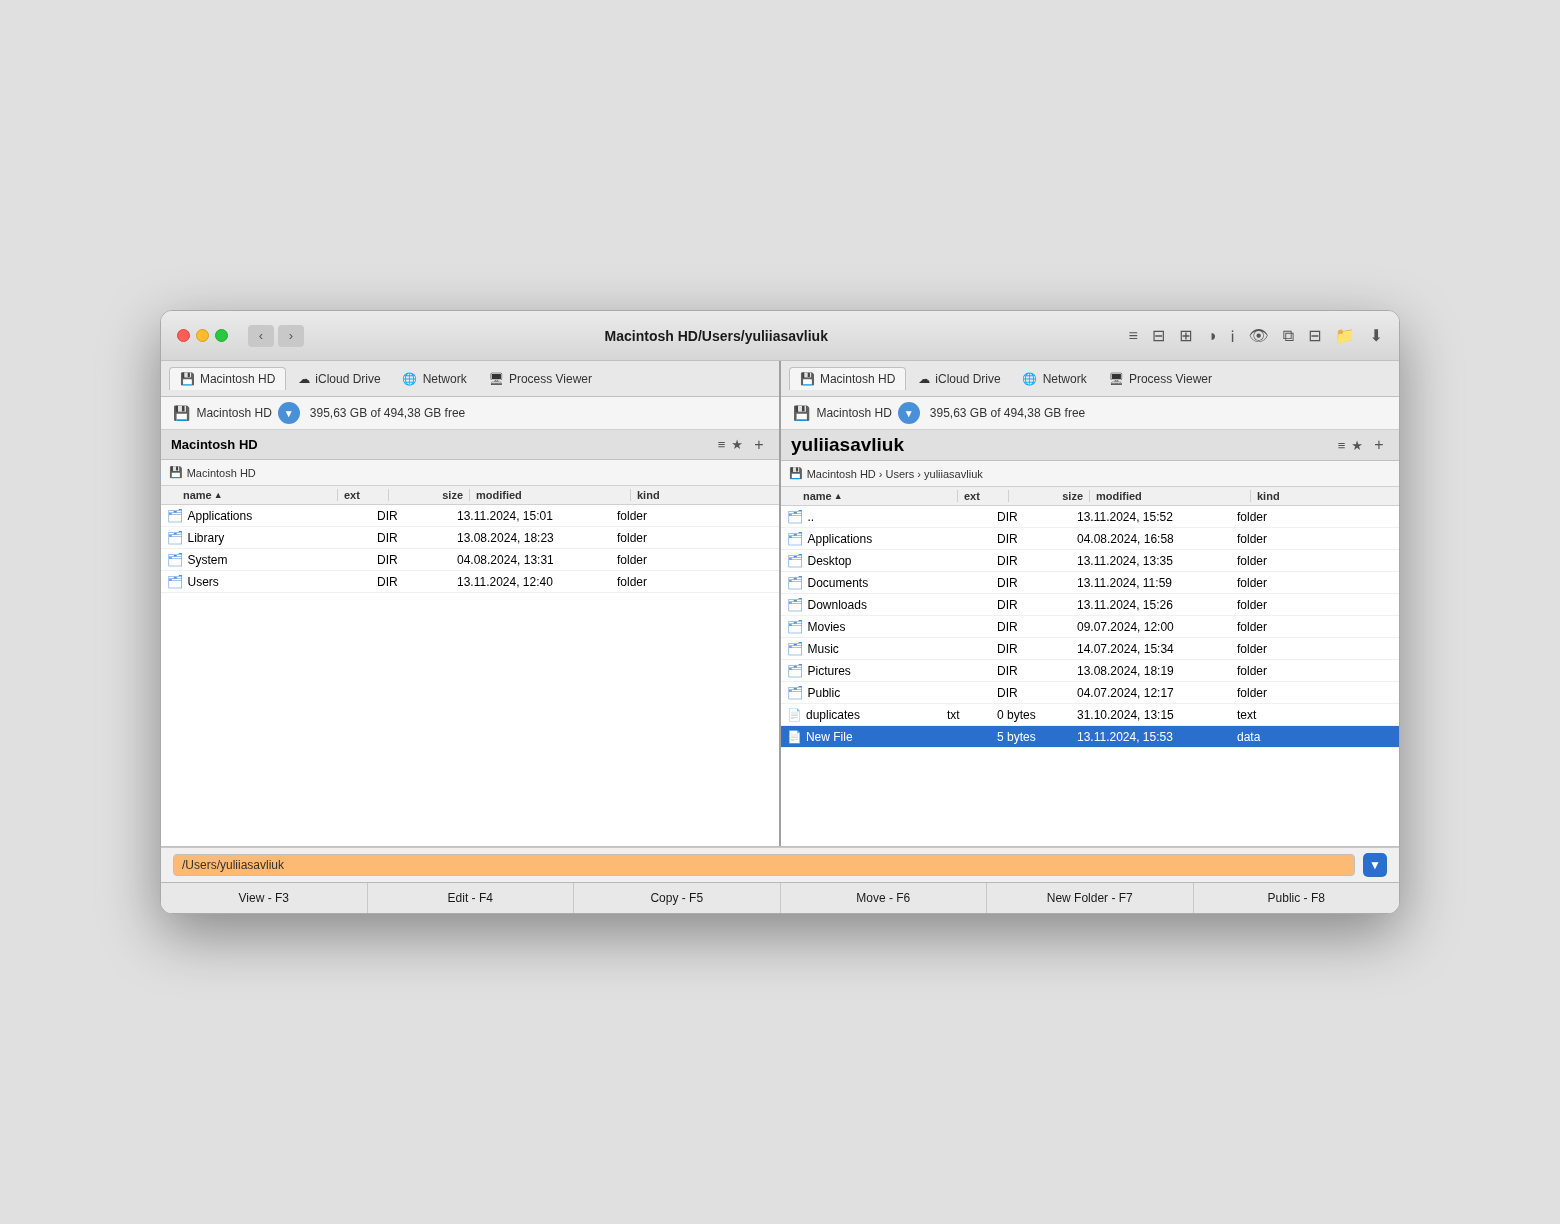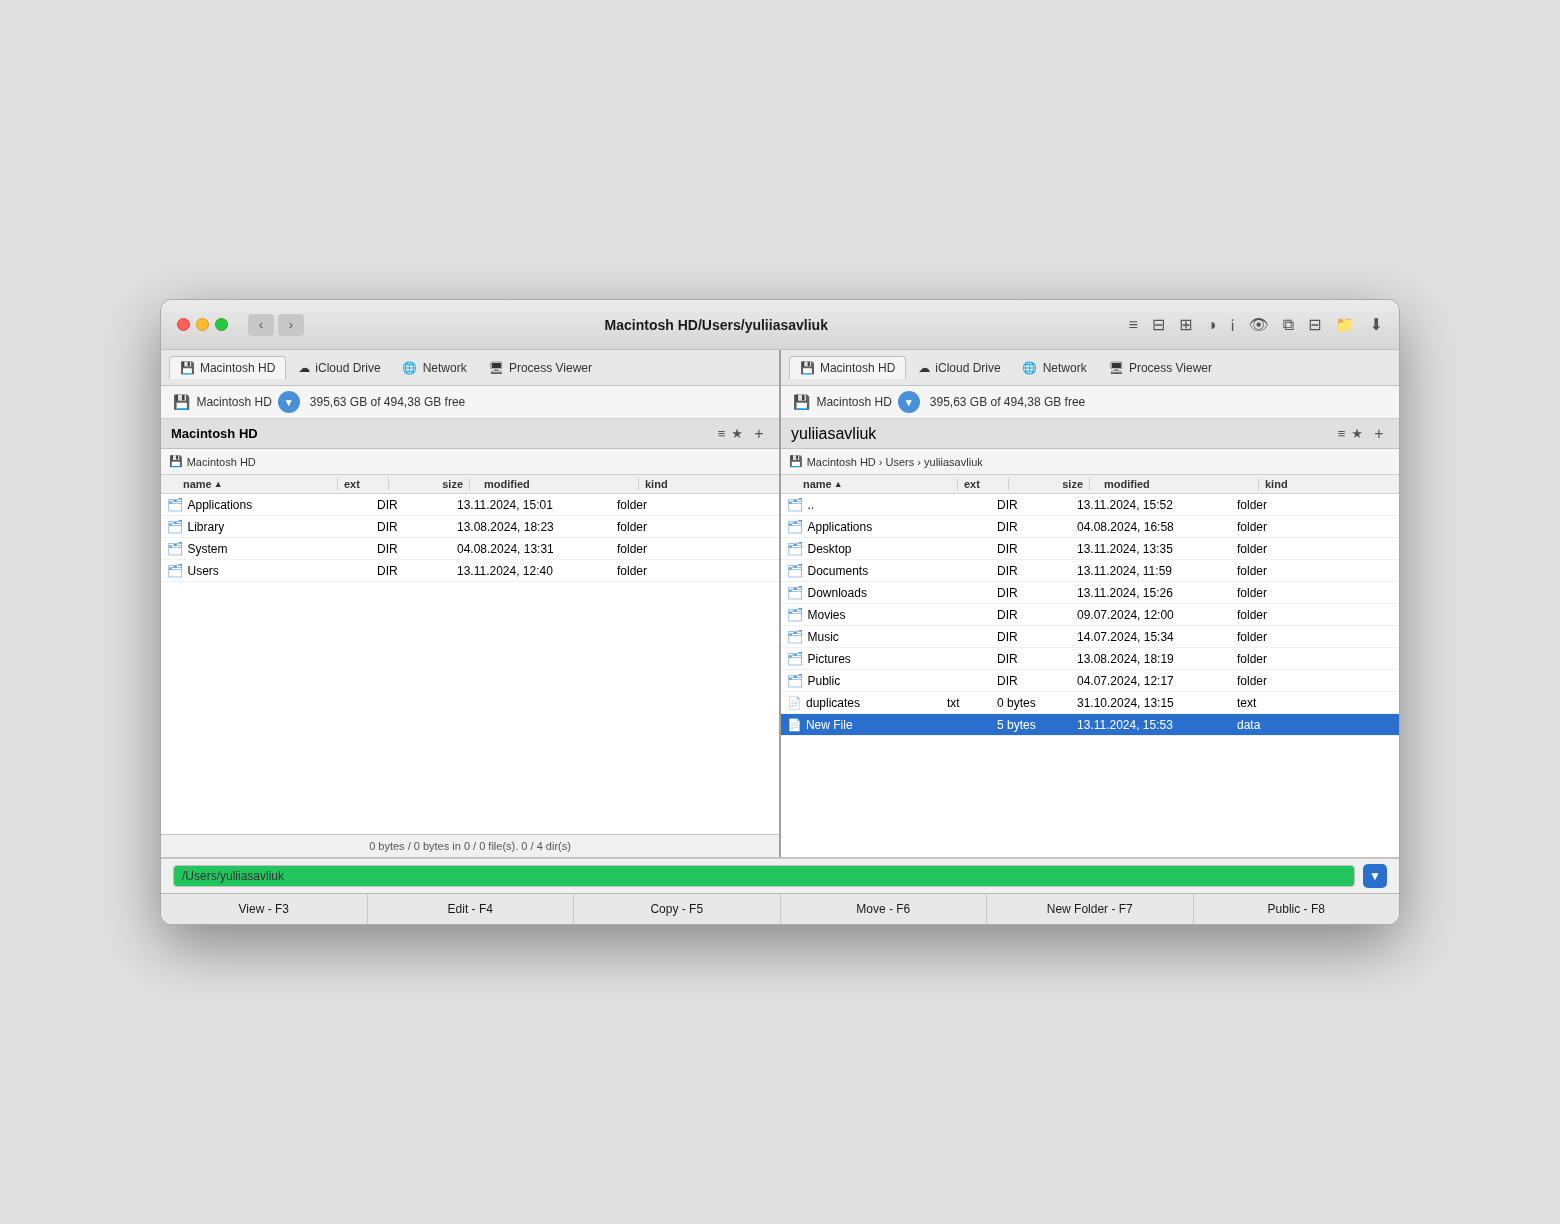--- a/index.html
+++ b/index.html
@@ -188,21 +188,21 @@
       font-weight: 600;
       padding: 0 6px;
       display: flex;
       align-items: center;
       gap: 2px;
       cursor: pointer;
     }
     .col-header.name { flex: 0 0 160px; }
     .col-header.ext { flex: 0 0 50px; }
     .col-header.size { flex: 0 0 80px; justify-content: flex-end; }
-    .col-header.modified { flex: 0 0 160px; margin-left: 8px; }
+    .col-header.modified { flex: 0 0 160px; }
     .col-header.kind { flex: 0 0 80px; }
     .col-sort { font-size: 9px; }
     .file-list {
       flex: 1;
       overflow-y: auto;
       background: white;
     }
     .file-row {
       display: flex;
       align-items: center;
@@ -256,21 +256,21 @@
       border-top: 1px solid #c8c8c8;
       display: flex;
       align-items: center;
       padding: 5px 12px;
       gap: 8px;
     }
     .path-input {
       flex: 1;
       font-size: 12px;
       color: #333;
-      background: #22c55e;
+      background: #fdba74;
       border: 1px solid #c0c0c0;
       border-radius: 4px;
       padding: 3px 8px;
     }
     .path-btn {
       width: 24px;
       height: 24px;
       background: #2b6fce;
       border-radius: 5px;
       display: flex;
@@ -449,23 +449,20 @@
       <span class="folder-icon">🗂</span>
       <span>Users</span>
     </div>
     <div class="file-cell ext"></div>
     <div class="file-cell size">DIR</div>
     <div class="file-cell modified">13.11.2024, 12:40</div>
     <div class="file-cell kind">folder</div>
   </div>
           </div>
 
-        <div class="status-bar">
-          <div class="status-pane">0 bytes / 0 bytes in 0 / 0 file(s). 0 / 4 dir(s)</div>
-        </div>
       </div>
 
       <div class="pane">
 
         <div class="tabs-row">
           <div class="tab active">
             <span class="tab-icon">💾</span>
             <span>Macintosh HD</span>
           </div>
           <div class="tab">
@@ -485,21 +482,21 @@
         <div class="storage-bar">
           <div class="storage-item">
             <span class="storage-icon">💾</span>
             <span>Macintosh HD</span>
             <span class="storage-nav">▼</span>
             <span style="margin-left:4px;">395,63 GB of 494,38 GB free</span>
           </div>
         </div>
 
         <div class="pane-header">
-          <span style="font-size:16px; font-weight:400;">yuliiasavliuk</span>
+          <span style="font-size:19px; font-weight:700;">yuliiasavliuk</span>
           <div class="pane-actions">
             <span class="pane-action">≡</span>
             <span class="pane-action">★</span>
             <span class="pane-action pane-header-add">+</span>
           </div>
         </div>
 
         <div class="breadcrumb-row">
           <span class="breadcrumb-icon">💾</span>
           <span>Macintosh HD › Users › yuliiasavliuk</span>

